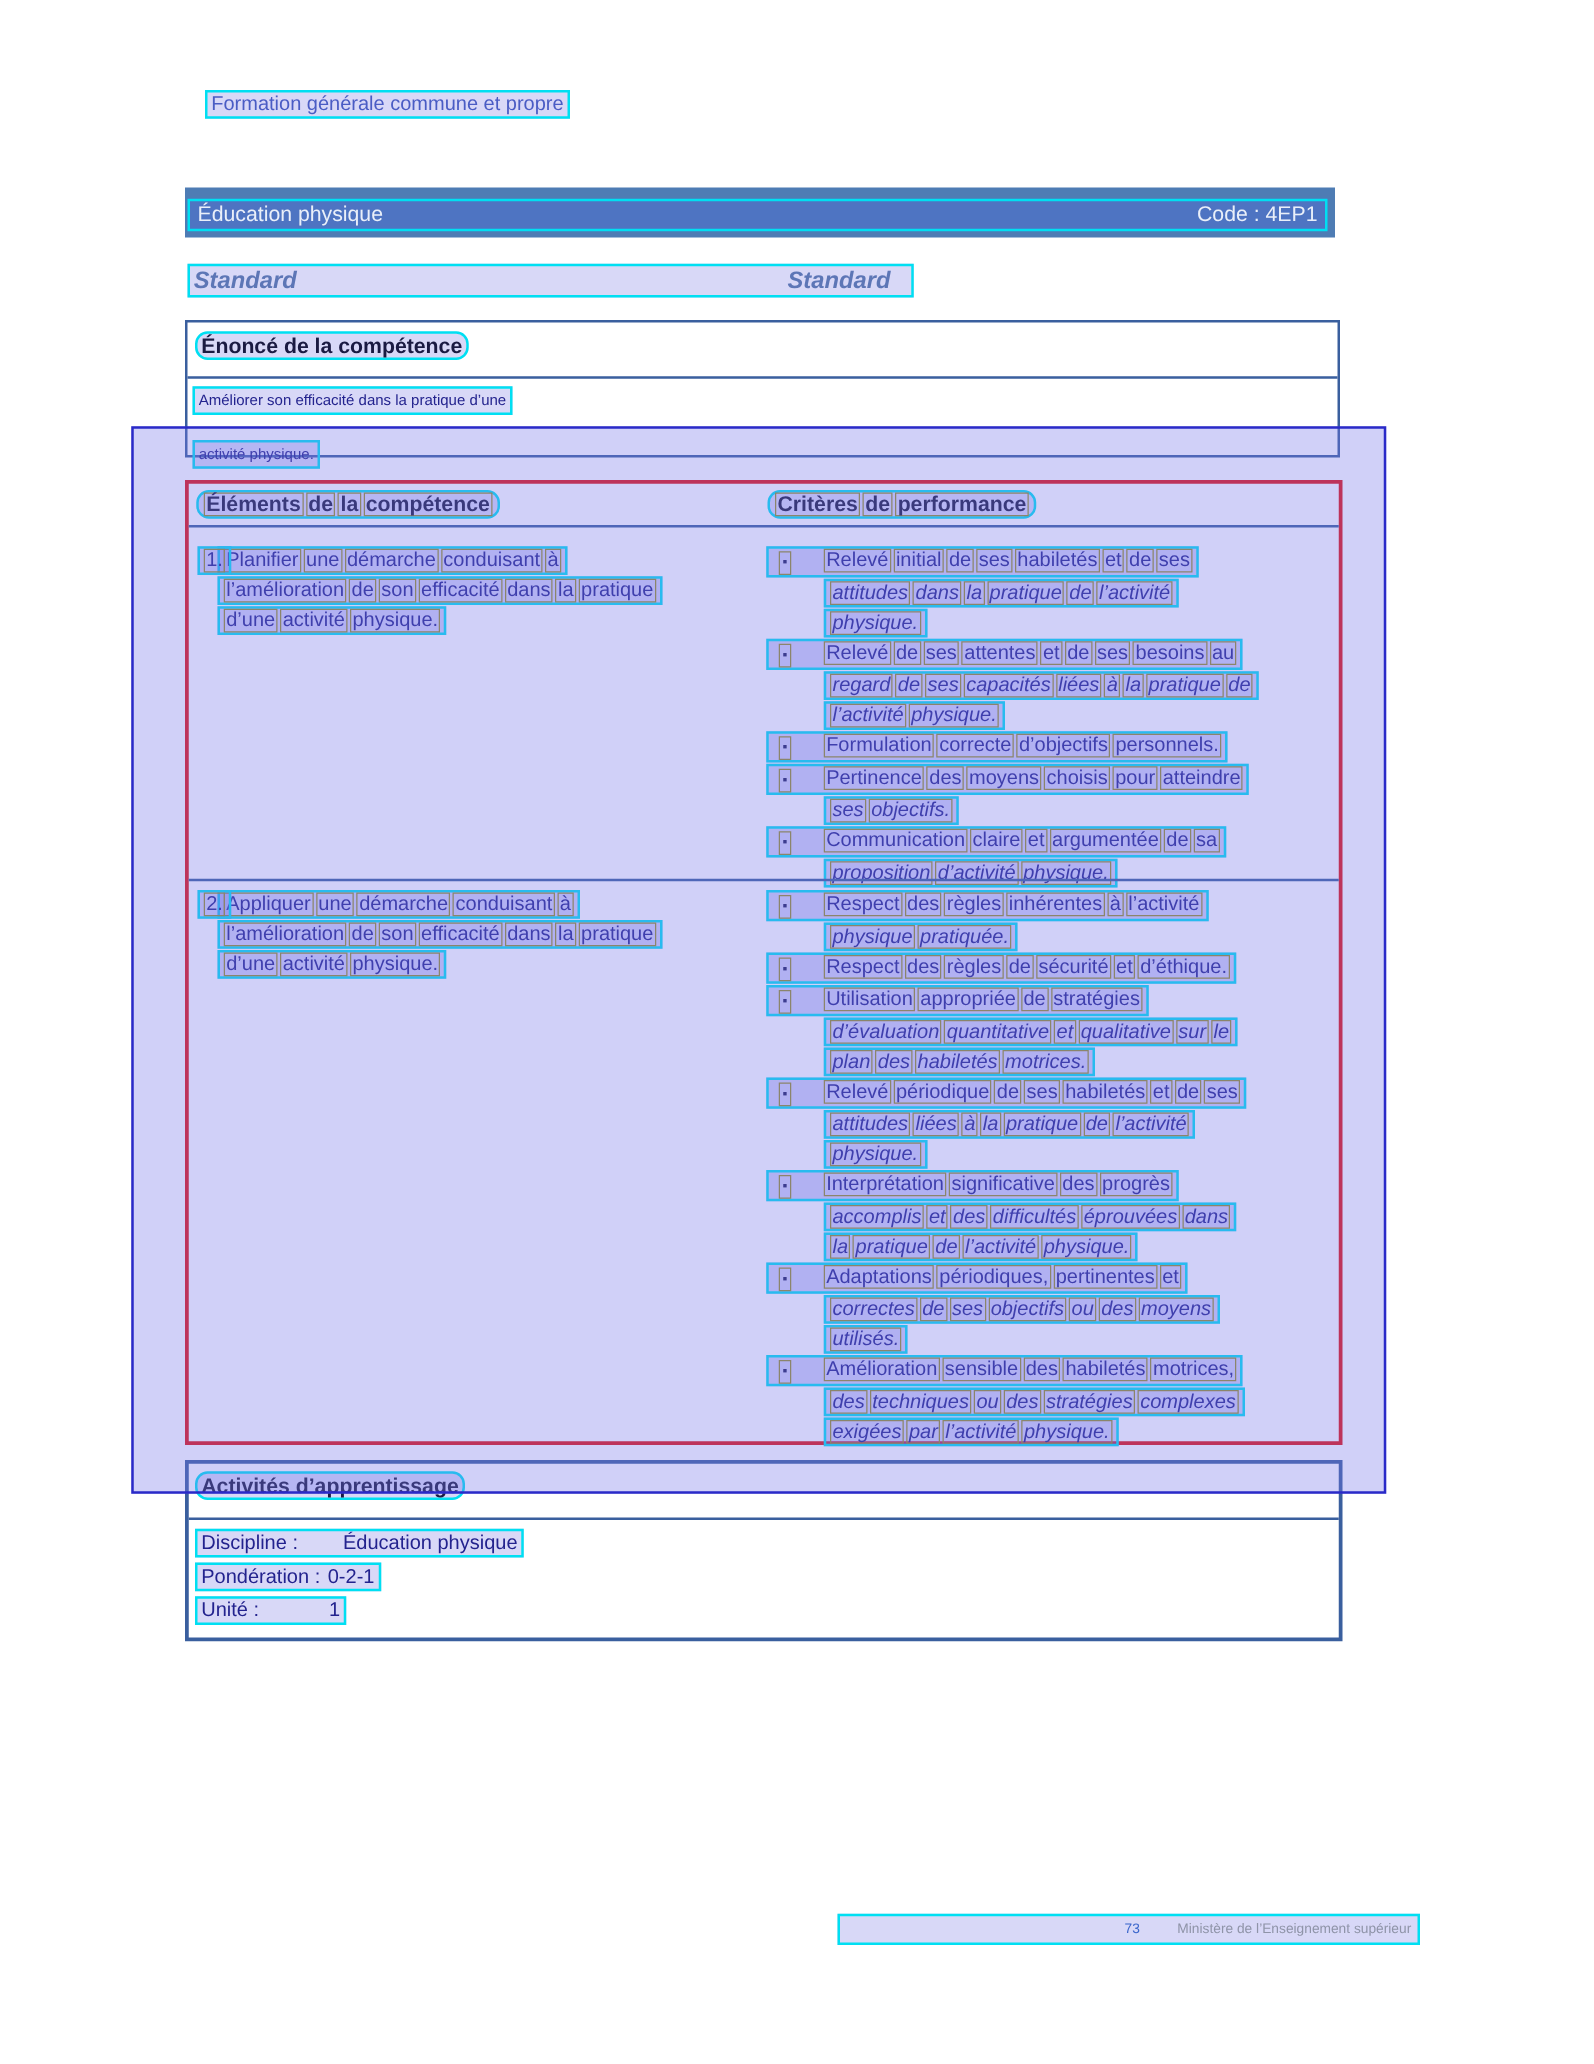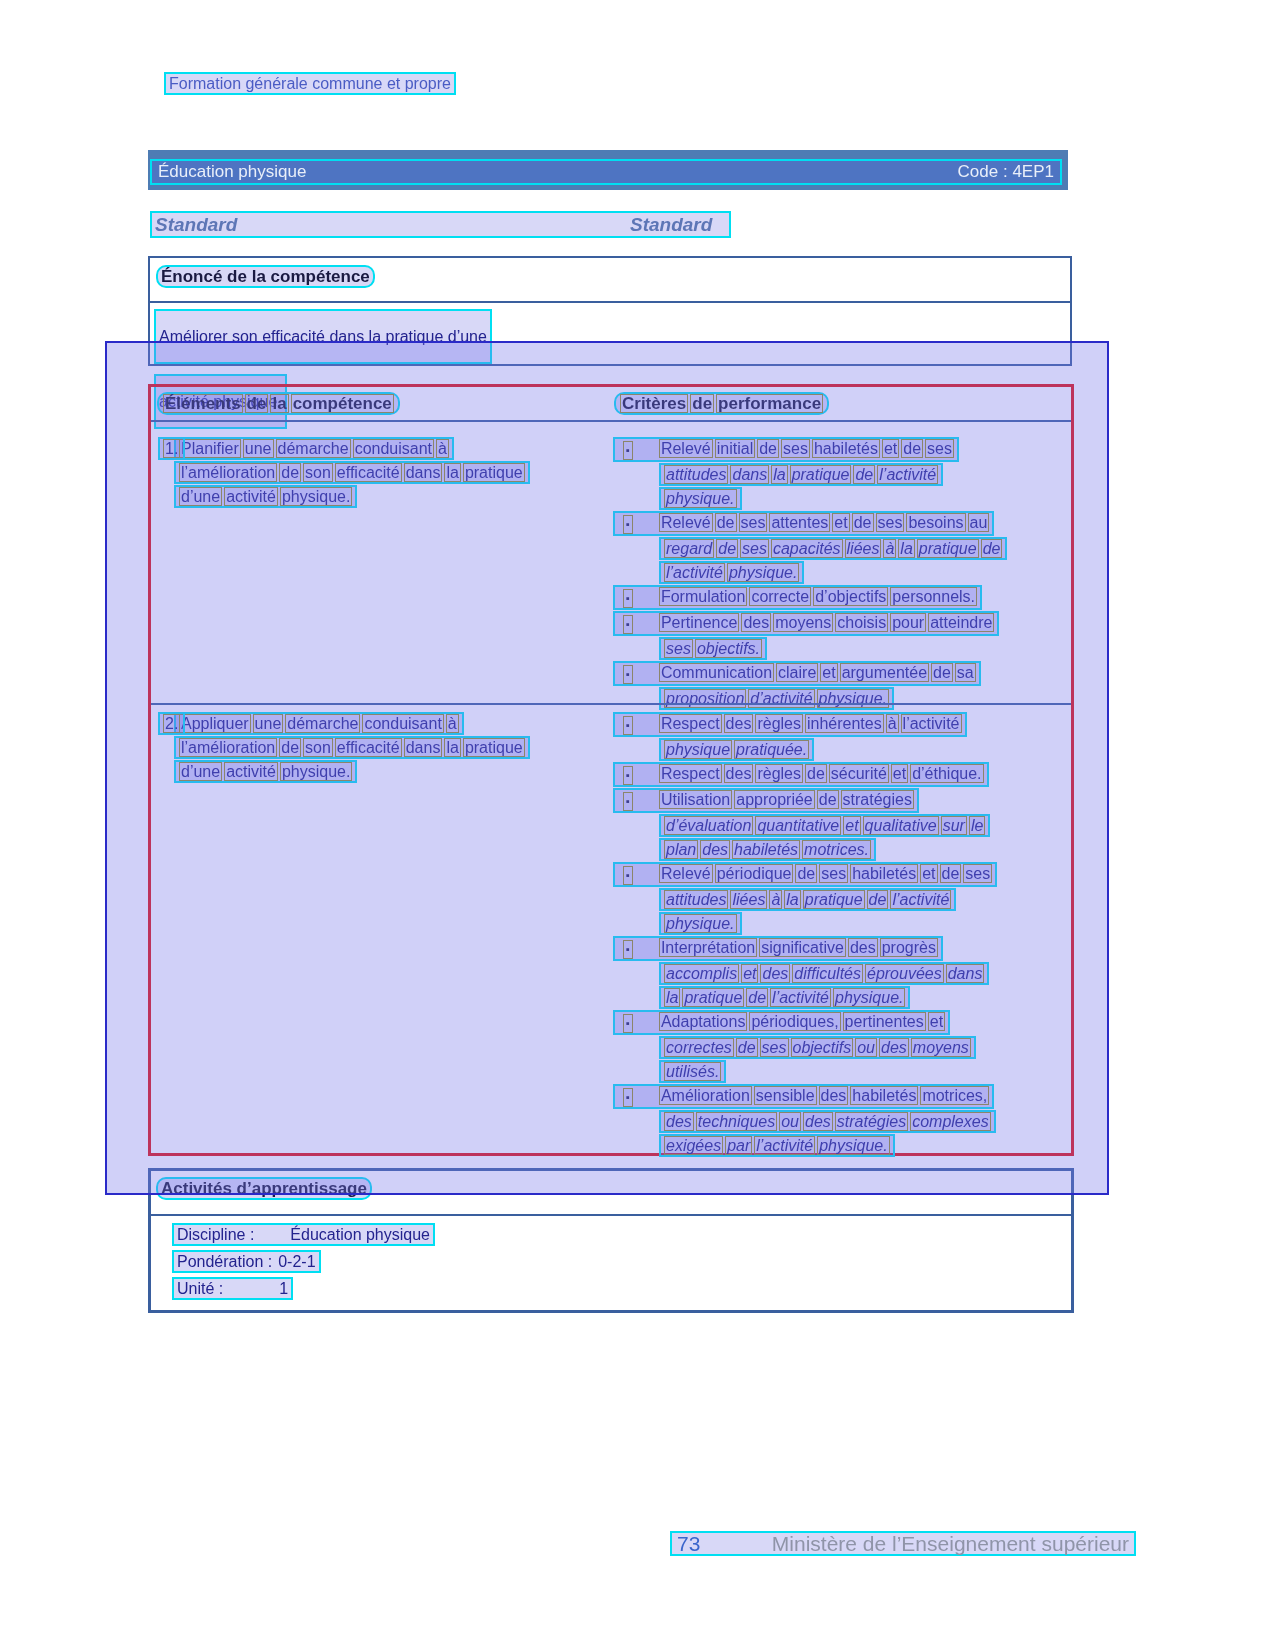--- a/index.html
+++ b/index.html
@@ -37,22 +37,22 @@
                 color:var(--objectif-blue,#5d76b6);}
   .std-label{position:absolute;left:478px;top:0;}
 
   
   .enonce-box{position:absolute;left:148px;top:256px;width:920px;height:106px;
               border:2px solid var(--border-blue,#3a5f9e);background:#fff;}
   .enonce-header-row{height:36px;border-bottom:2px solid var(--border-blue,#3a5f9e);
                      padding:7px 0 0 6px;}
   .enonce-content{padding:6px 0 0 4px;}
   .e-line{display:table;border:2px solid var(--highlight-cyan,#00dff2);
-          background:rgba(104,104,226,0.26);padding:16px 3px;margin-bottom:10px;
-          line-height:19px;font-size:16px;color:var(--text-navy,#23238e);white-space:nowrap;}
+          background:rgba(104,104,226,0.26);padding:0 3px;margin-bottom:20px;
+          line-height:19px;font-size:12px;color:var(--text-navy,#23238e);white-space:nowrap;}
 
   
   .annotation-overlay{position:absolute;left:105px;top:341px;width:1000px;height:850px;
                       border:2px solid var(--overlay-blue,#2a2ac8);
                       background:rgba(118,118,234,0.34);z-index:30;pointer-events:none;}
 
   
   .comp-table{position:absolute;left:148px;top:384px;width:920px;height:766px;
               border:3px solid var(--table-red,#e21212);}
   .t-head{position:relative;height:33px;border-bottom:2px solid var(--border-blue,#3a5f9e);}
@@ -70,31 +70,31 @@
   .r2 .num-box{top:7px;}
   .el-lines{margin-left:23px;}
   .t-line.first{margin-left:10px;}
   .t-line.cont{margin-left:56px;font-style:italic;}
 
   
   .activites-box{position:absolute;left:148px;top:1168px;width:920px;height:139px;
                  border:3px solid var(--border-blue,#3a5f9e);background:#fff;}
   .act-header-row{height:37px;border-bottom:2px solid var(--border-blue,#3a5f9e);
                   padding:6px 0 0 5px;}
-  .act-content{padding:7px 6px 0 5px;margin-left:16px;}
+  .act-content{padding:7px 6px 0 5px;}
   .act-line{margin-bottom:4px;}
   .act-row{display:inline-flex;align-items:center;}
   .gap-disc{display:inline-block;width:36px;}
   .gap-pond{display:inline-block;width:6px;}
   .gap-unit{display:inline-block;width:56px;}
 
   
   .footer-box{position:absolute;left:670px;top:1531px;width:452px;height:21px;
-              display:flex;justify-content:space-between;align-items:center;
-              padding:0 5px;font-size:21px;white-space:nowrap;}
+              display:flex;justify-content:flex-end;align-items:center;
+              padding:0 5px;font-size:11px;white-space:nowrap;gap:30px;}
   .page-num{color:var(--footer-page-blue,#3b66cc);}
   .ministry{color:var(--footer-gray,#8f94a8);}
 </style>
 </head>
 <body>
 
 <div class="page">
 
   <span class="line-box header-note">
     <span>Formation générale commune et propre</span>

